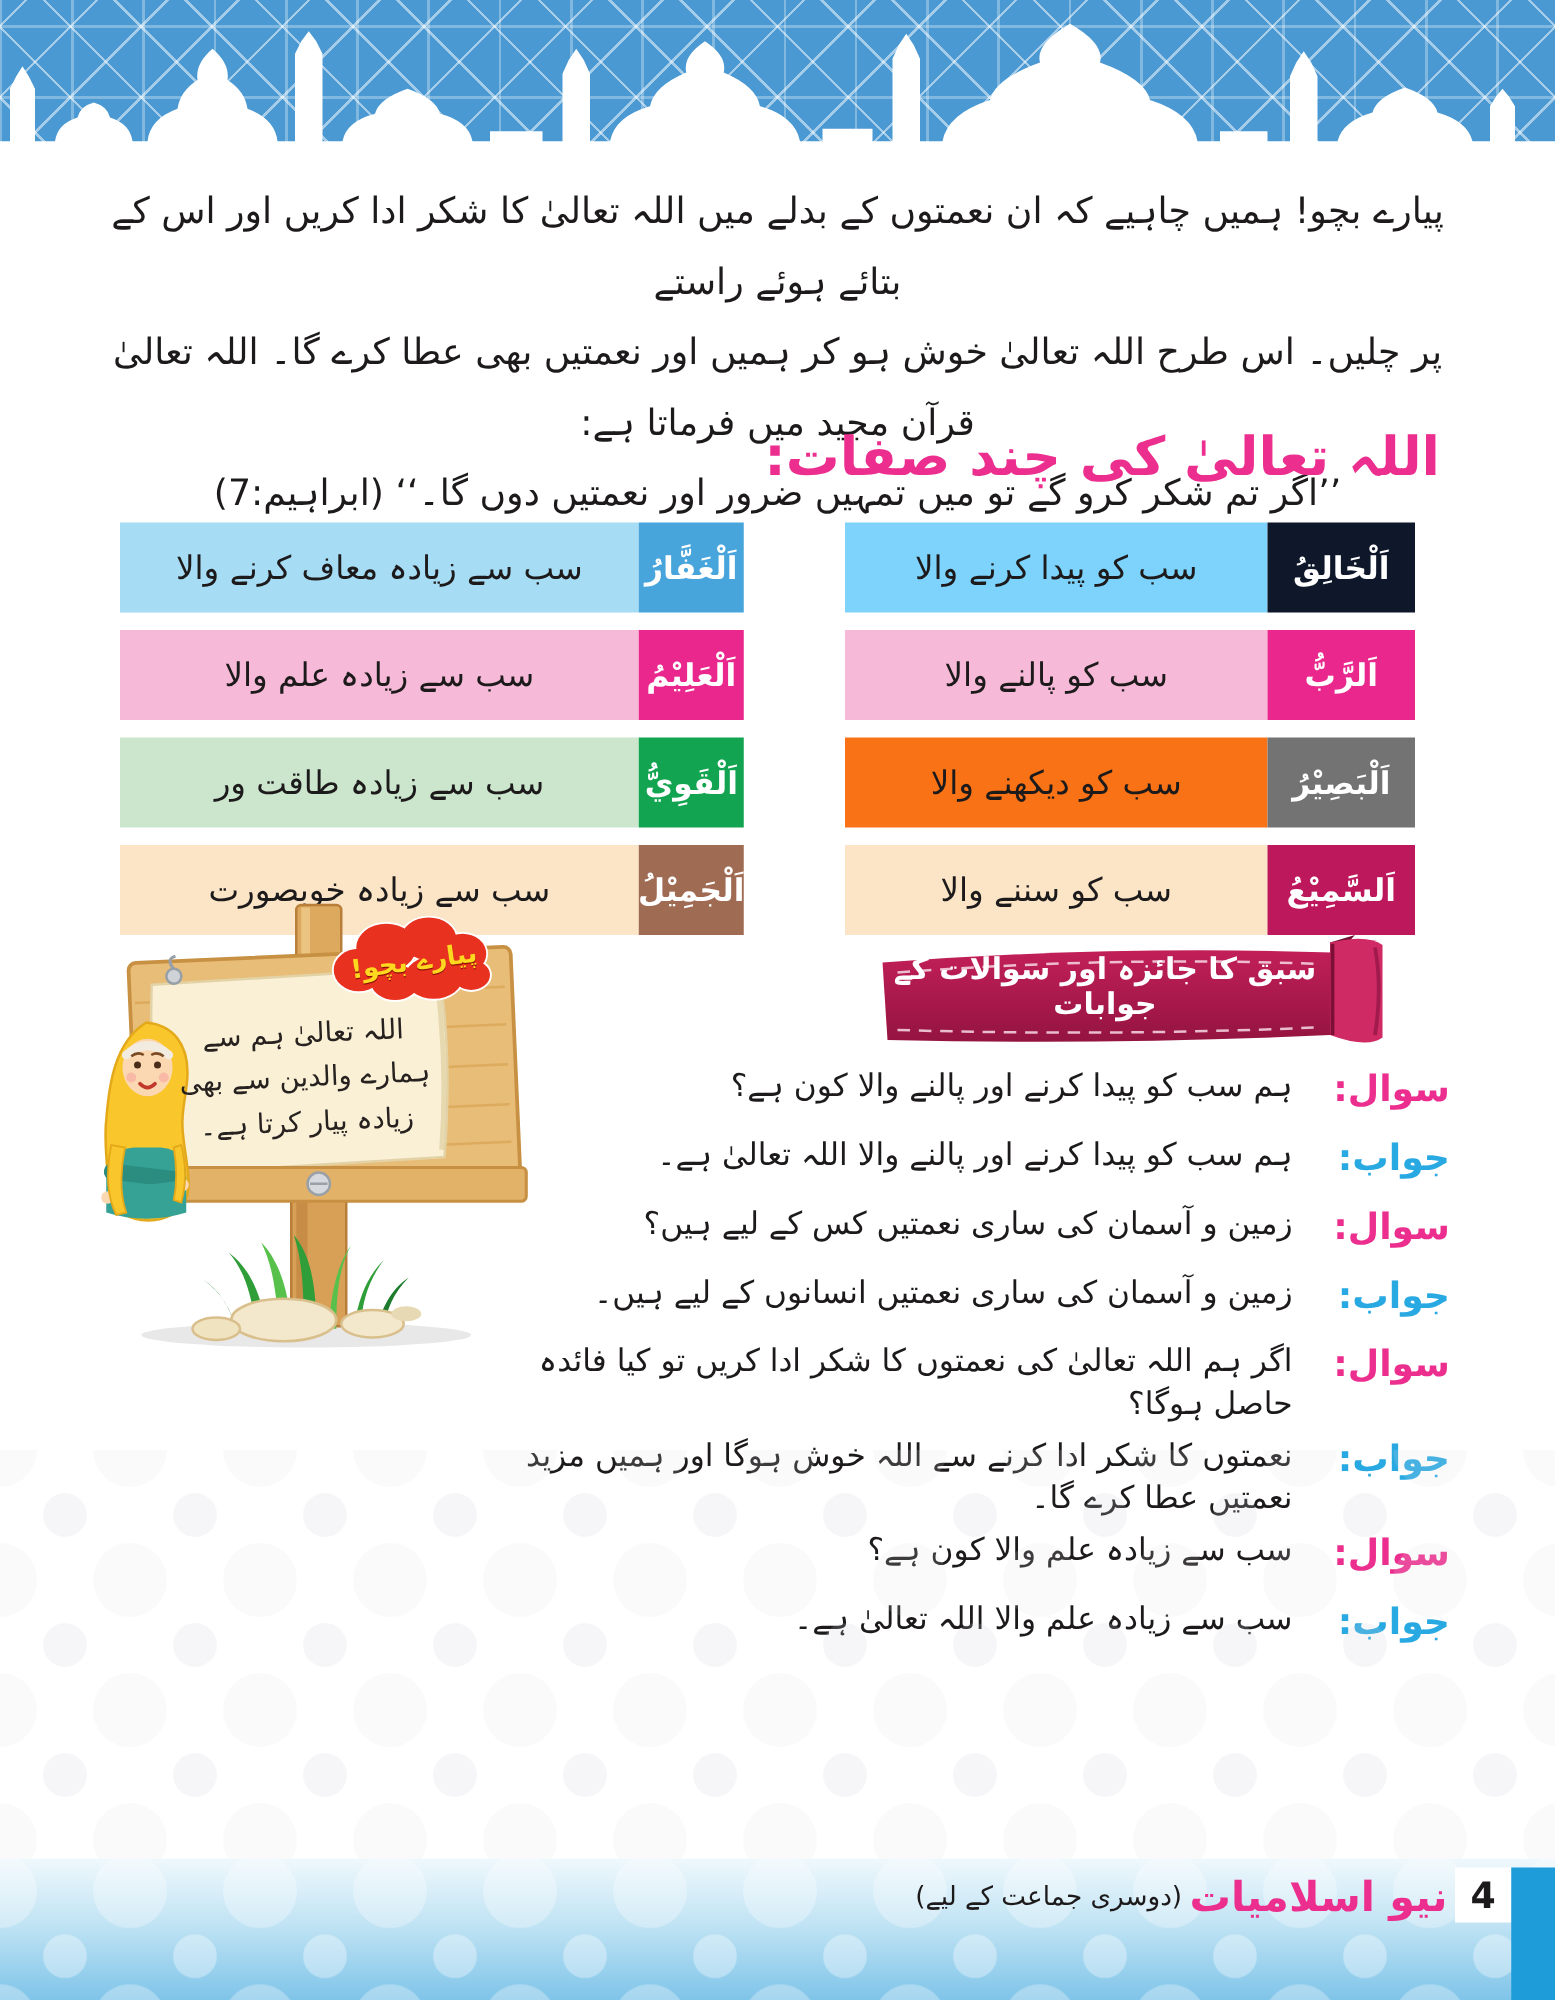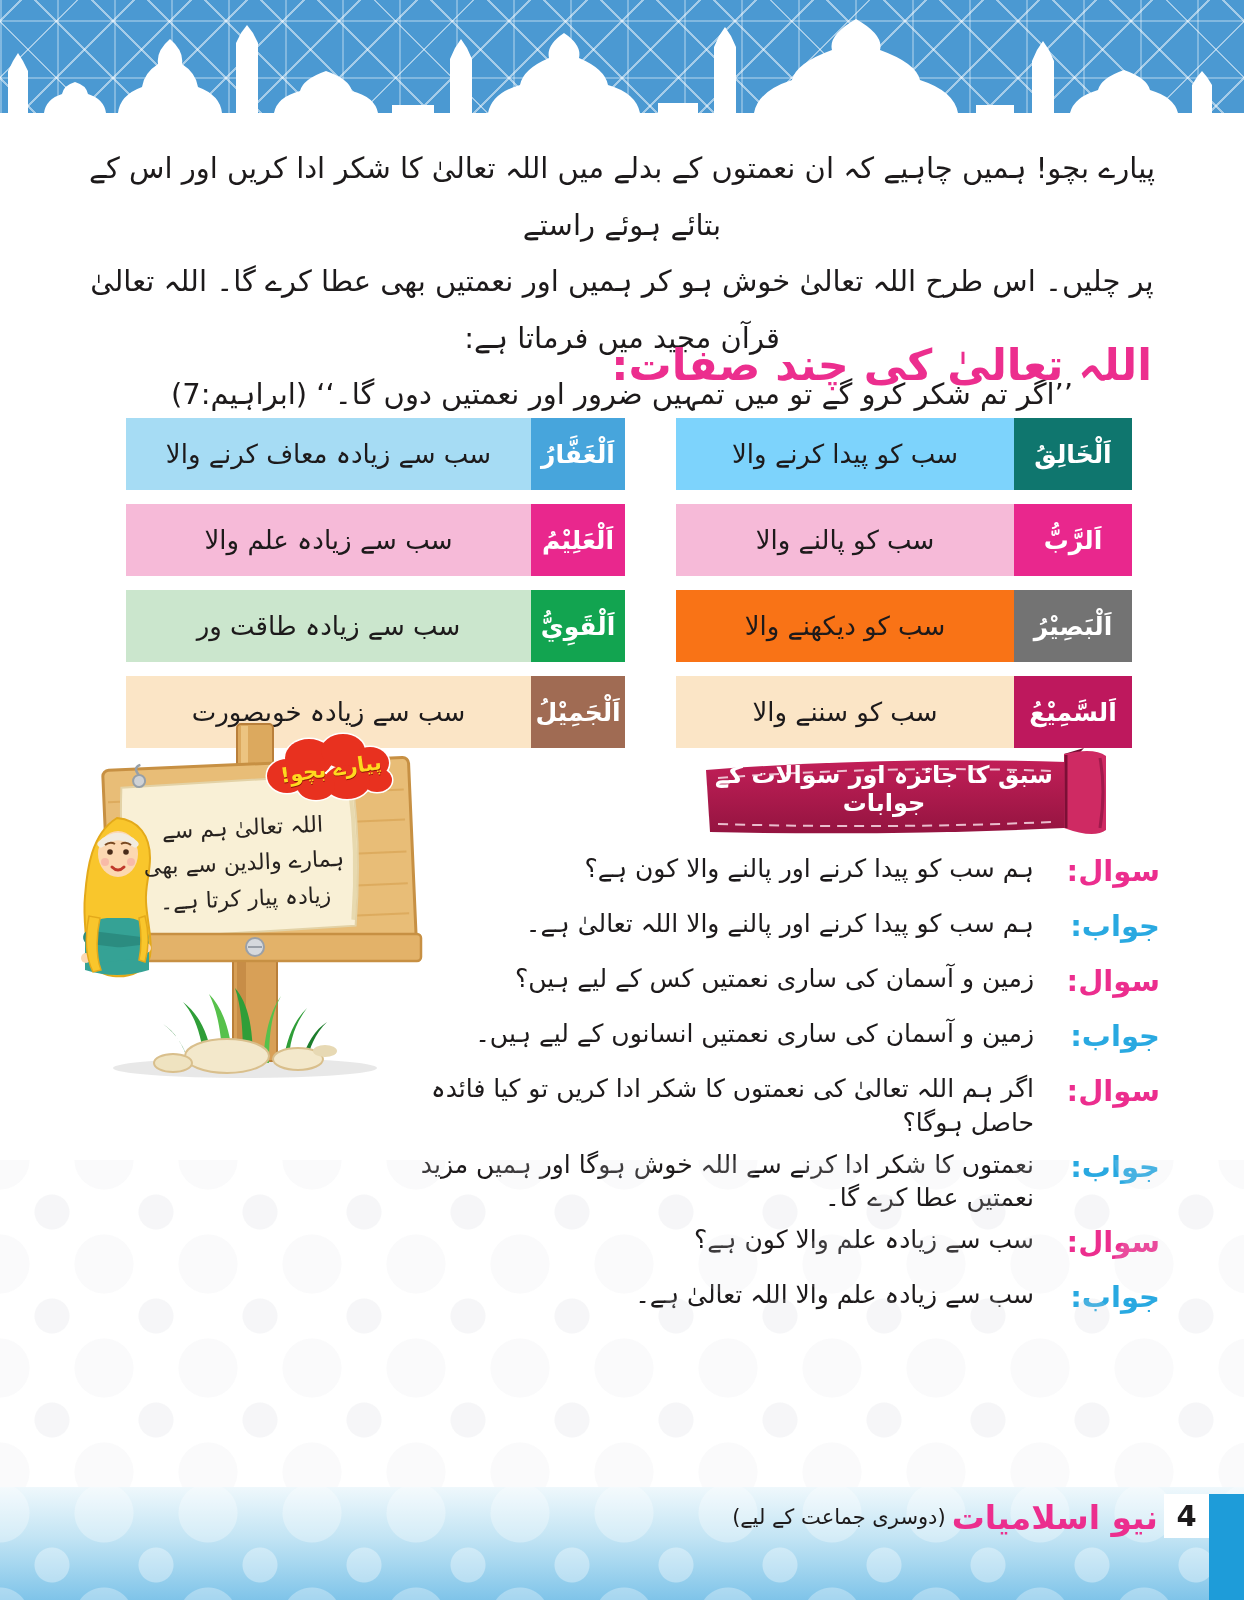--- a/index.html
+++ b/index.html
@@ -30,31 +30,31 @@
 
   
   .attr-heading {
     position:absolute; right:92px; top:340px;
     font-size:43px; font-weight:bold; letter-spacing:-1px;
   }
 
   
   .col { position:absolute; top:418px; }
   .col-right { left:676px; width:456px; }
-  .col-left  { left:96px;  width:499px;margin-left:30px; }
+  .col-left  { left:96px;  width:499px; }
   .attr-row { display:flex; height:72px; margin-bottom:14px; }
   .attr-meaning {
     flex:1; display:flex; align-items:center; justify-content:center;
     font-size:26px; color:#1d1a1b; padding:0 10px;
   }
   .attr-badge {
     width:118px; display:flex; align-items:center; justify-content:center;
     color:#ffffff; font-weight:bold; font-size:25px;
   }
-  .col-left .attr-badge { width:94px; }
+  .col-left .attr-badge { width:84px; }
 
   
   .illustration { position:absolute; left:55px; top:718px; width:400px; height:365px; }
   .illustration svg { position:absolute; left:0; top:0; }
   .bubble-label {
     position:absolute; left:205px; top:24px; width:142px; height:54px;
     display:flex; align-items:center; justify-content:center;
     transform:rotate(-8deg);
     color:#ffd91f; font-size:21px; font-weight:bold;
     text-shadow:0 1px 0 #8c1208;
@@ -153,21 +153,21 @@
     <p>پیارے بچو! ہمیں چاہیے کہ ان نعمتوں کے بدلے میں اللہ تعالیٰ کا شکر ادا کریں اور اس کے بتائے ہوئے راستے</p>
     <p>پر چلیں۔ اس طرح اللہ تعالیٰ خوش ہو کر ہمیں اور نعمتیں بھی عطا کرے گا۔ اللہ تعالیٰ قرآن مجید میں فرماتا ہے:</p>
     <p class="quote">’’اگر تم شکر کرو گے تو میں تمہیں ضرور اور نعمتیں دوں گا۔‘‘ (ابراہیم:7)</p>
   </div>
 
   <h2 class="attr-heading" dir="rtl" style="color: rgb(236, 46, 142);">اللہ تعالیٰ کی چند صفات:</h2>
 
   <div class="col col-right">
     <div class="attr-row">
       <div class="attr-meaning" dir="rtl" style="background-color: #7dd3fc;">سب کو پیدا کرنے والا</div>
-      <div class="attr-badge" dir="rtl" style="background-color: #0f766e;">اَلْخَالِقُ</div>
+      <div class="attr-badge" dir="rtl" style="background-color: #0f172a;">اَلْخَالِقُ</div>
     </div>
     <div class="attr-row">
       <div class="attr-meaning" dir="rtl" style="background-color: rgb(246, 186, 216);">سب کو پالنے والا</div>
       <div class="attr-badge" dir="rtl" style="background-color: rgb(233, 39, 141);">اَلرَّبُّ</div>
     </div>
     <div class="attr-row">
       <div class="attr-meaning" dir="rtl" style="background-color: #f97316;">سب کو دیکھنے والا</div>
       <div class="attr-badge" dir="rtl" style="background-color: #737373;">اَلْبَصِيْرُ</div>
     </div>
     <div class="attr-row">

